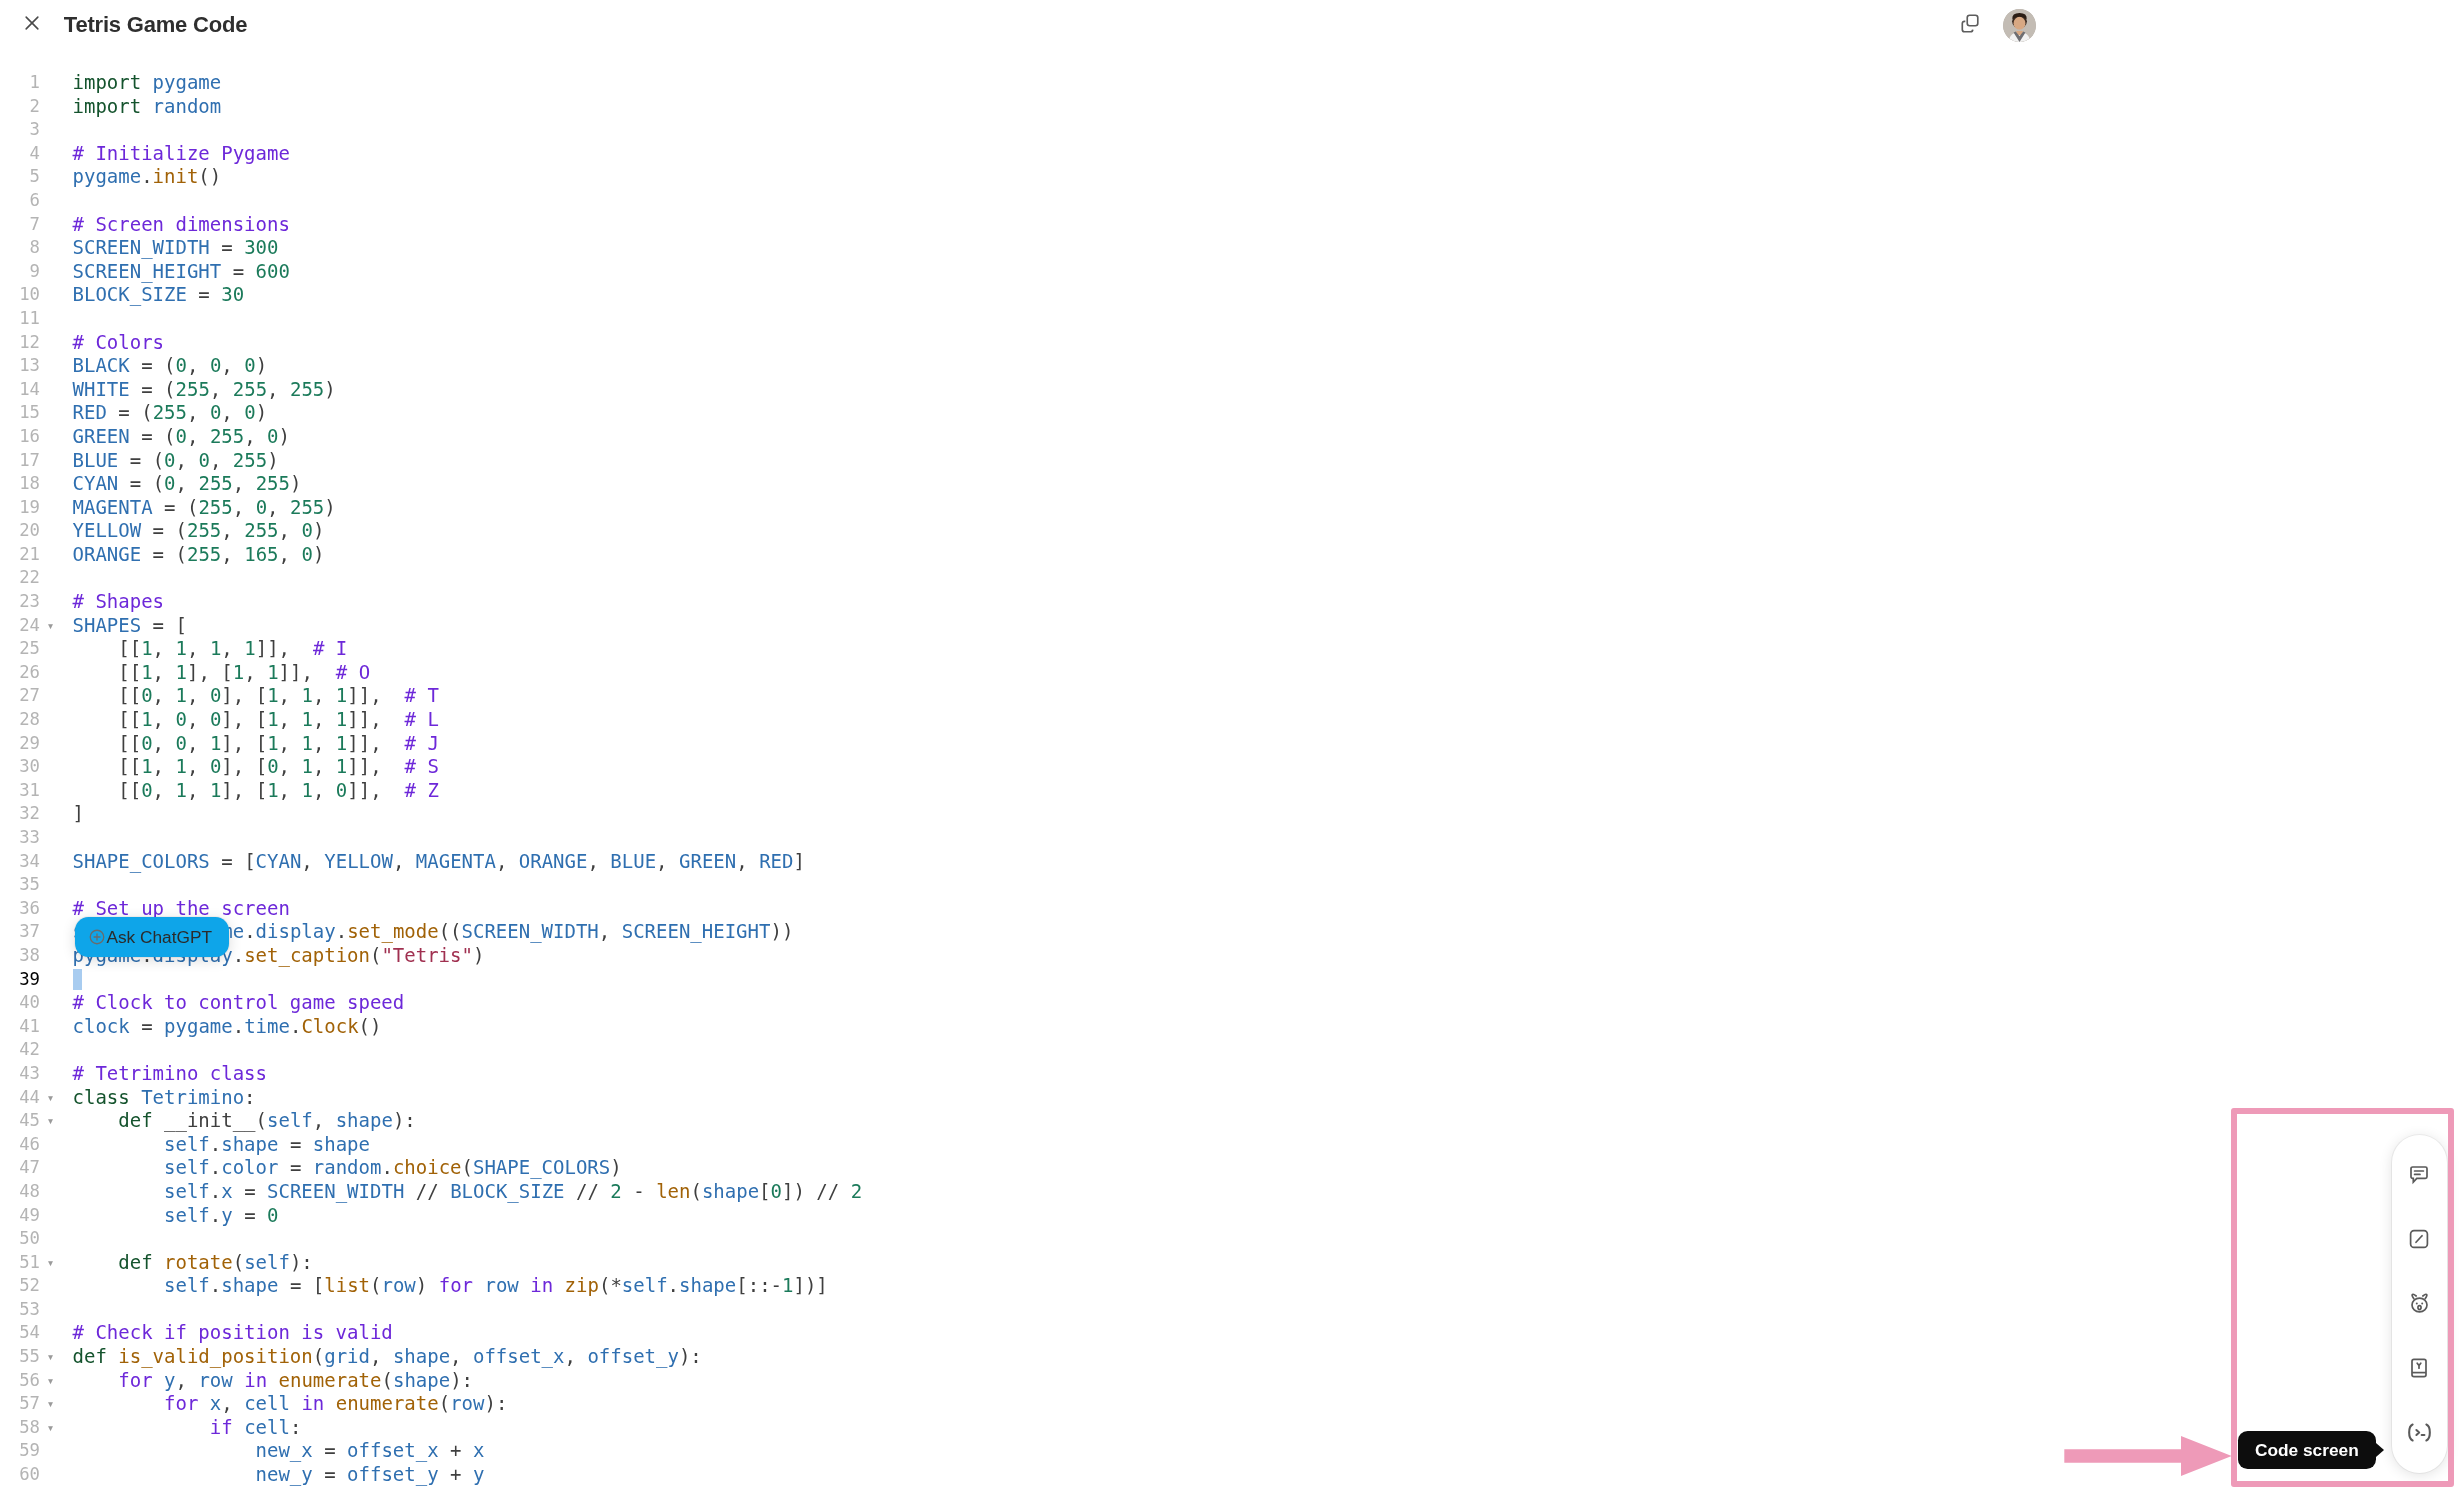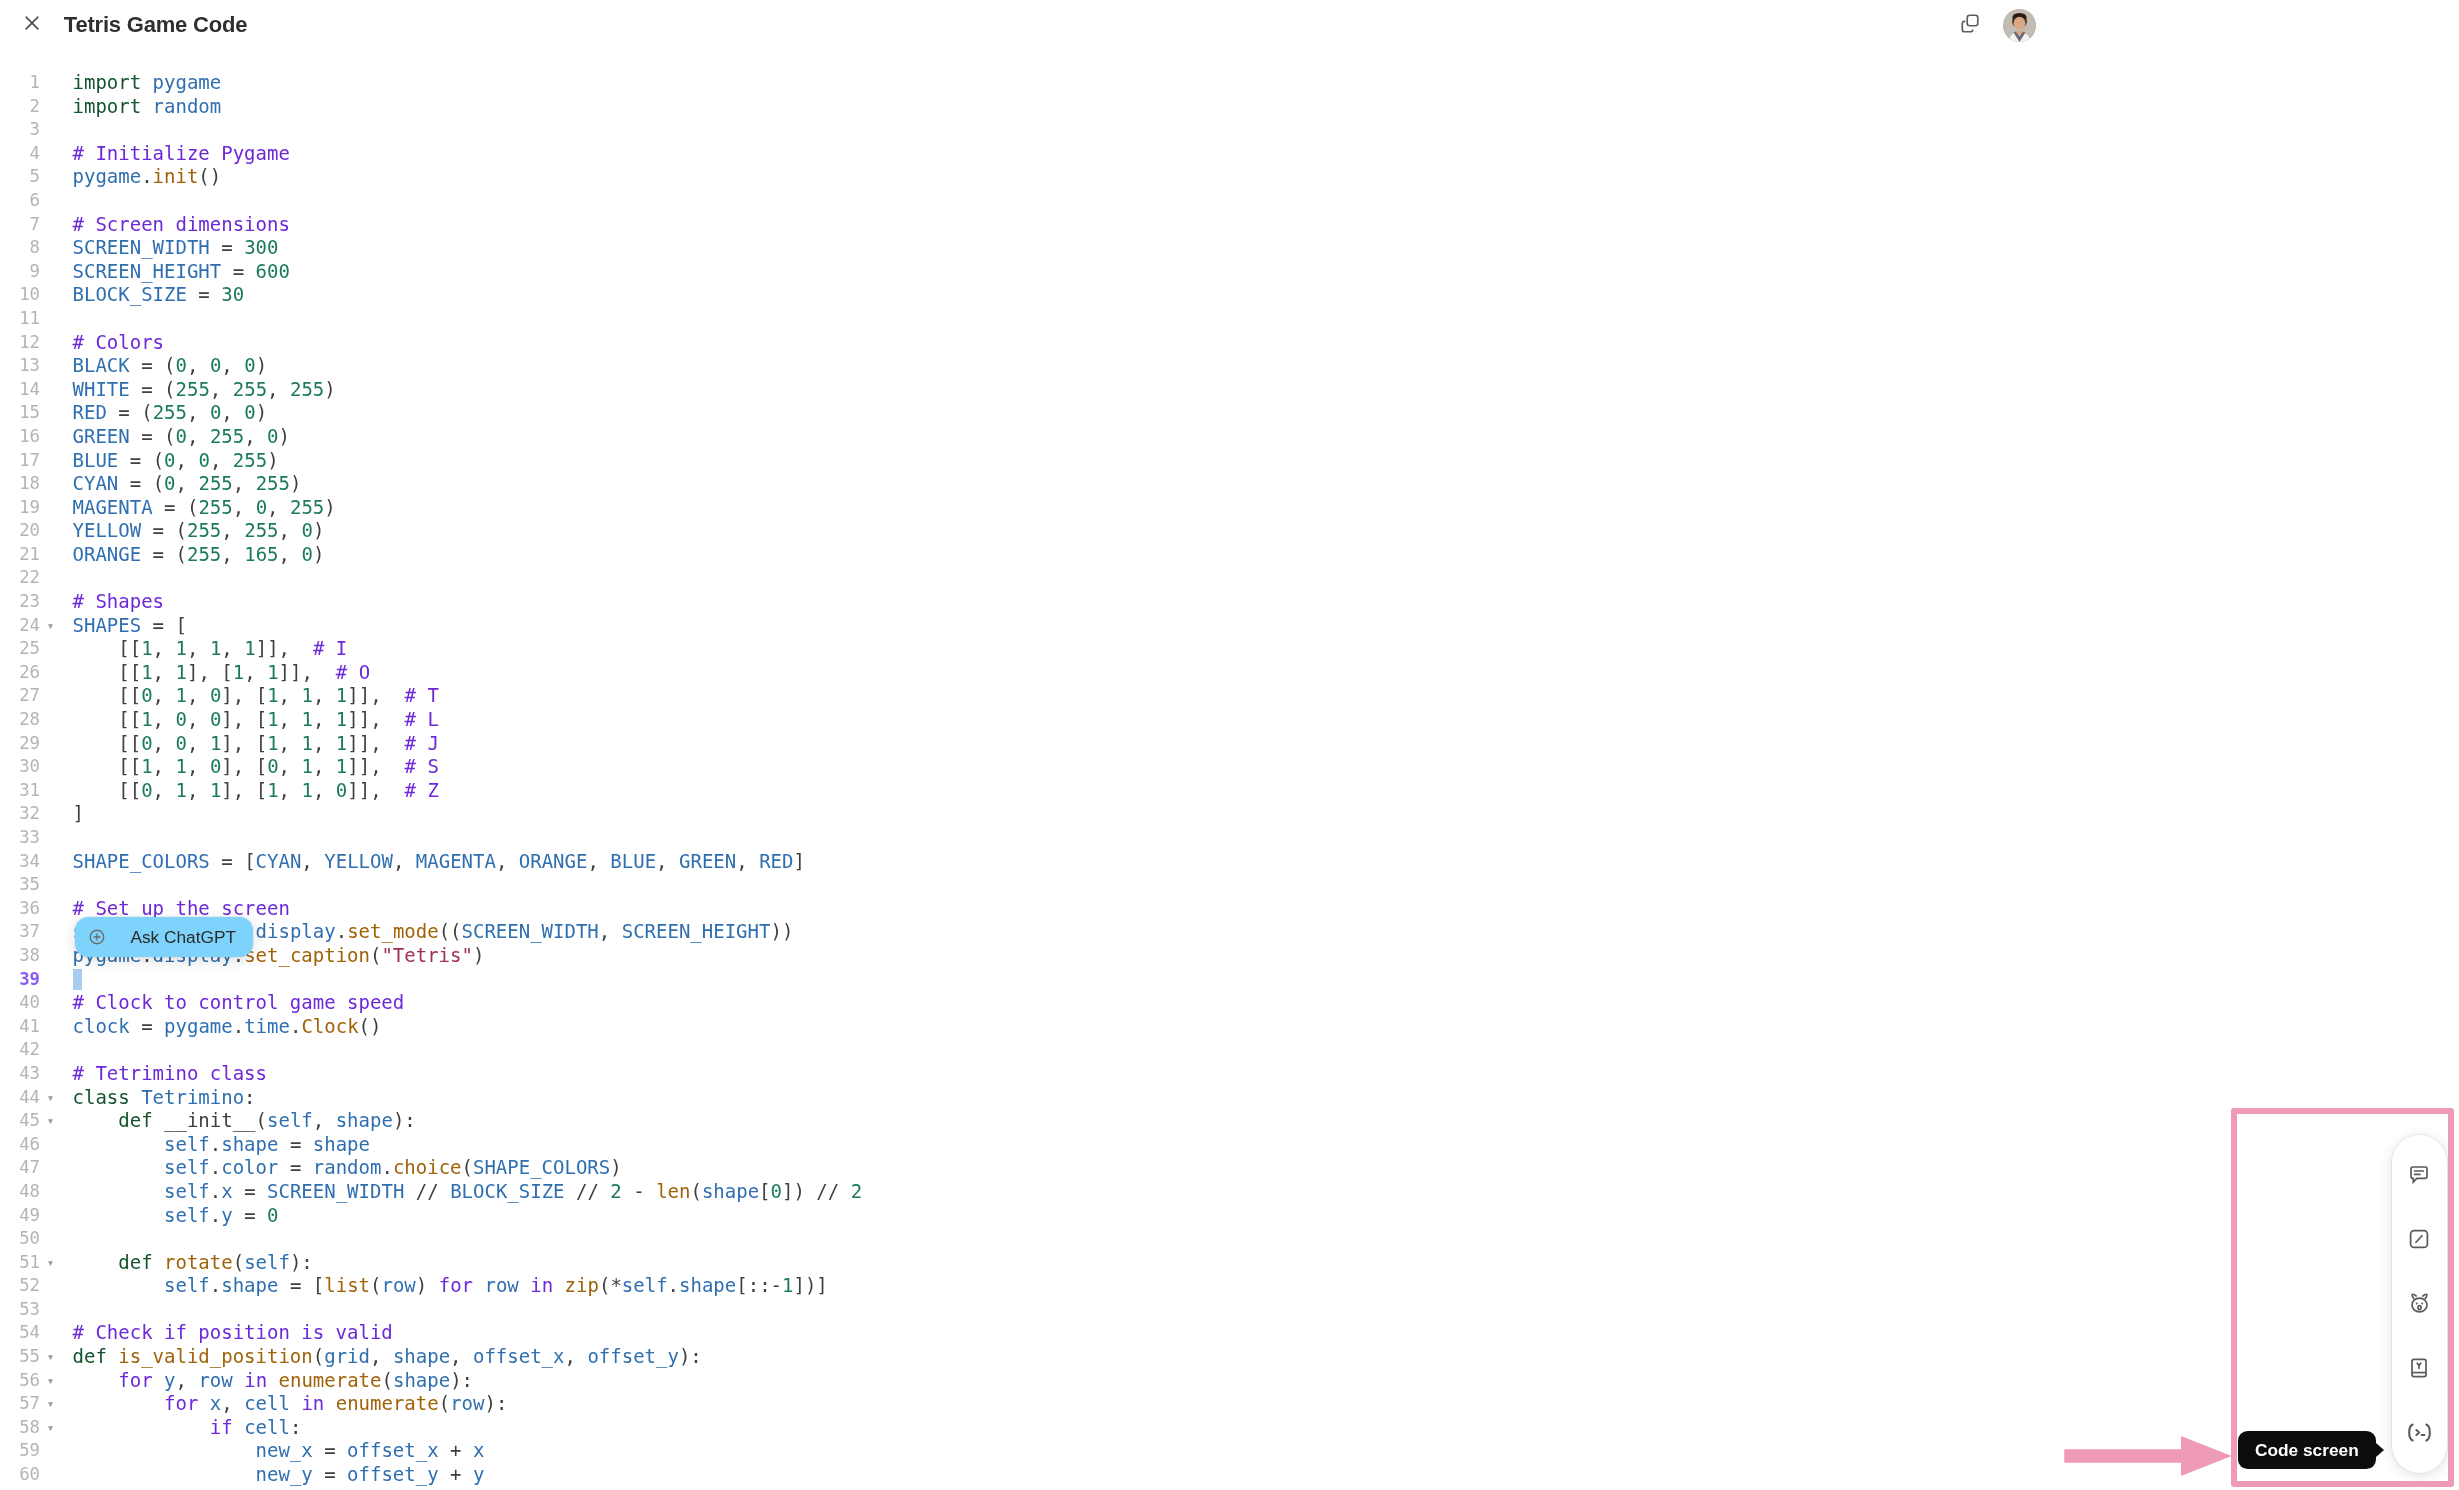--- a/index.html
+++ b/index.html
@@ -72,21 +72,21 @@
   }
   .ln-row.active { }
   .ln-num {
     width: 40px; min-width: 40px;
     text-align: right;
     color: #b4b4b4;
     font-size: 17.3px;
     font-family: "DejaVu Sans Mono", "Liberation Mono", monospace;
     -webkit-user-select: none; user-select: none;
   }
-  .ln-row.active .ln-num { color: #8b5cf6; font-weight: 700; }
+  .ln-row.active .ln-num { color: #000000; font-weight: 400; }
   .ln-fold {
     width: 21px; min-width: 21px;
     text-align: center;
     color: #9a9a9a;
     font-size: 12.5px;
     line-height: 23.6px;
     cursor: pointer;
   }
   .ln-code {
     padding-left: 11.5px;
@@ -109,23 +109,23 @@
     width: 9.6px; height: 21px;
     background: #a8ccf0;
     vertical-align: middle;
     position: relative; top: -1px;
   }
 
   
   #ask-chip {
     position: absolute;
     left: 75px; top: 917px;
-    display: flex; align-items: center; gap: 24px;
+    display: flex; align-items: center; gap: 0;
     padding: 9.6px 17.3px 9.6px 13.4px;
-    background: #7dd3fc;
+    background: #0ea5e9;
     border-radius: 13.4px;
     box-shadow: 0 2.9px 13.4px rgba(0,0,0,.14), 0 0 0 1px rgba(0,0,0,.04);
     font-family: "Liberation Sans", sans-serif;
     font-size: 17.3px; color: #2b2b2b;
     cursor: pointer; z-index: 30;
     white-space: nowrap;
   }
   #ask-chip .chip-ico { display: flex; align-items: center; color: #6b6b6b; }
 
   

